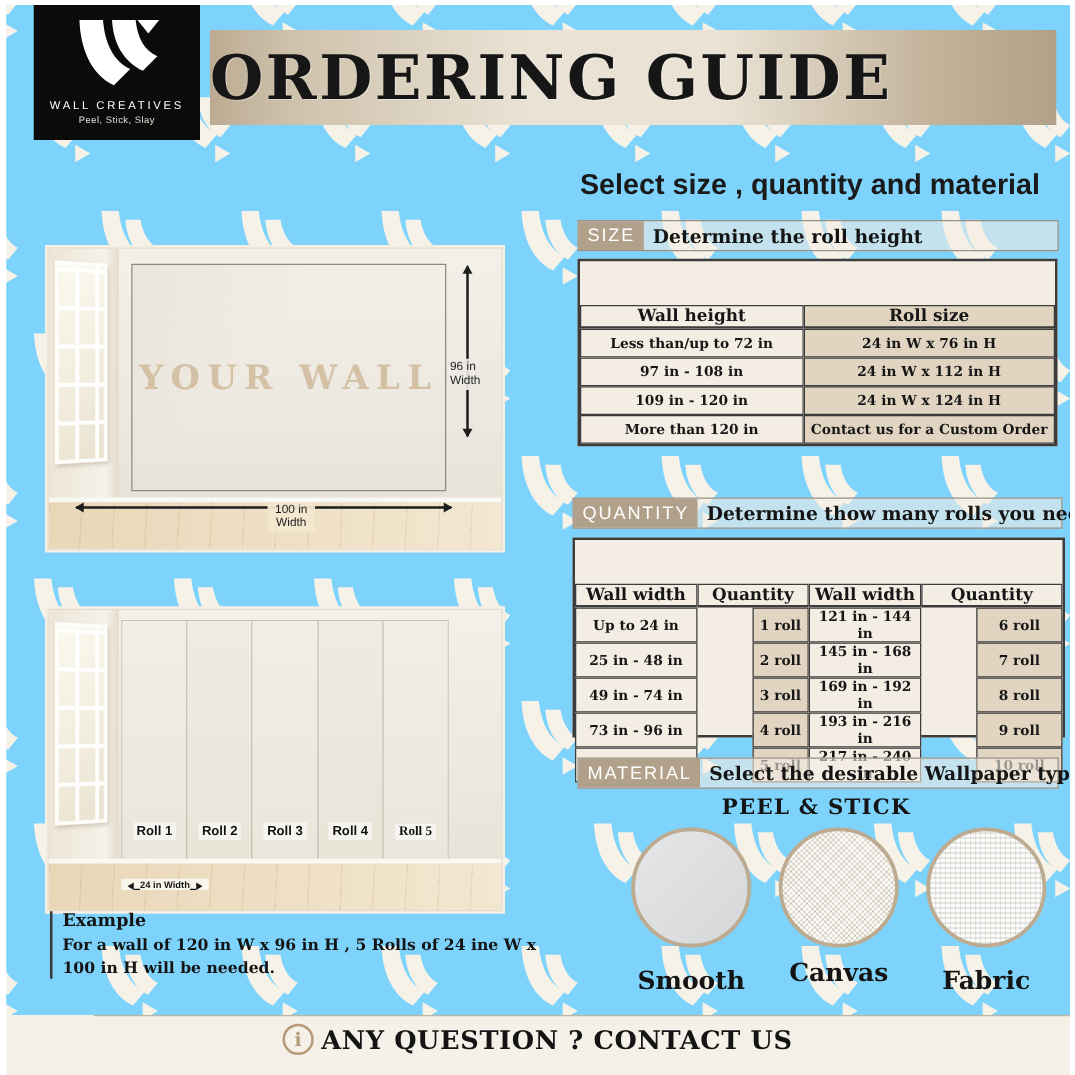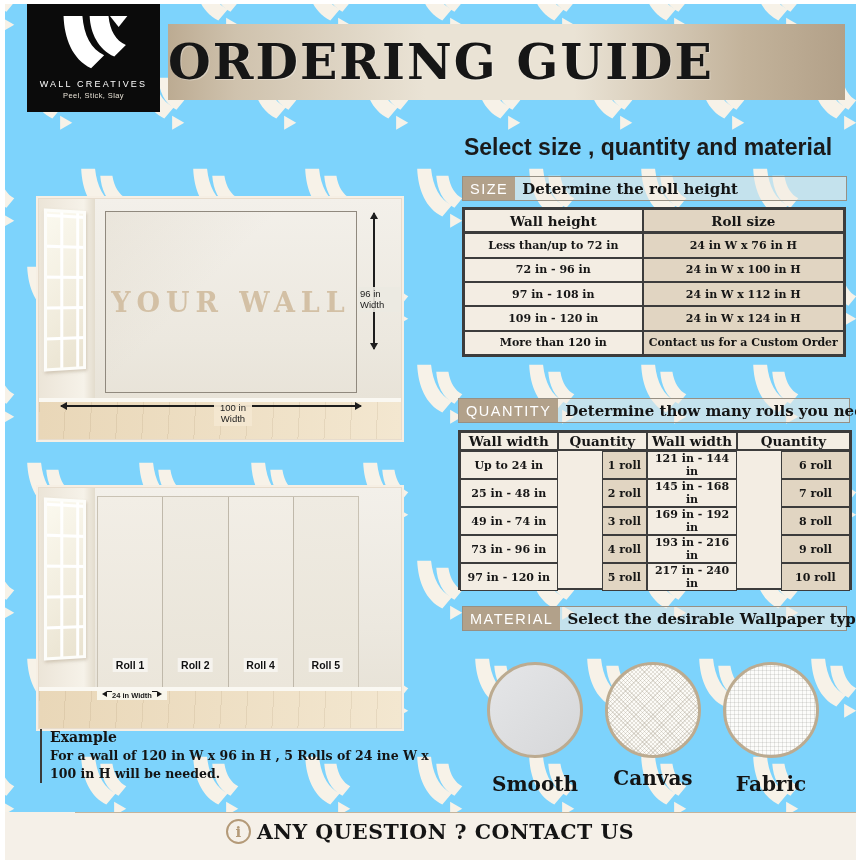--- a/index.html
+++ b/index.html
@@ -63,25 +63,25 @@
   .harrow{position:absolute;left:22px;right:40px;top:3px;height:2px;background:#1d1d1d;}
   .harrow:before,.harrow:after{content:"";position:absolute;top:-3px;border:4px solid transparent;}
   .harrow:before{left:-5px;border-right:7px solid #1d1d1d;}
   .harrow:after{right:-5px;border-left:7px solid #1d1d1d;}
   .hlabel{position:absolute;left:0;right:20px;top:0;text-align:center;font-size:9.5px;line-height:1.2;color:#1c1c1c;}
   .hlabel .bg{display:inline-block;background:rgba(243,231,209,.95);padding:0 6px 1px;margin-left:46px;}
 
   #panels{position:absolute;left:58px;right:42px;top:8px;bottom:40px;display:flex;border:1px solid #c9c2b4;border-bottom:none;}
   .panel{flex:1;position:relative;border-right:1px solid #bfb8aa;background:linear-gradient(180deg,#f2eee6,#ebe6db);}
   .panel:nth-child(even){background:linear-gradient(180deg,#efebe2,#e9e4d8);}
-  .panel:last-child{border-right:none;}
+  .panel:last-child{border-right:none;font-family:Liberation Serif, serif;}
   .roll-label{position:absolute;left:50%;bottom:16px;transform:translateX(-50%);
       font-size:10.5px;font-weight:bold;color:#111;white-space:nowrap;
       background:rgba(255,255,255,.55);padding:1px 3px;text-shadow:0 0 3px #fff;}
-  .mini-measure{position:absolute;left:58px;bottom:28px;display:flex;align-items:flex-start;
+  .mini-measure{position:absolute;left:58px;bottom:16px;display:flex;align-items:flex-end;
       background:rgba(250,248,240,.9);padding:0 2px;font-size:7.5px;font-weight:bold;color:#161616;}
   .mini-measure .tri-l{width:0;height:0;border:3px solid transparent;border-right:5px solid #161616;}
   .mini-measure .tri-r{width:0;height:0;border:3px solid transparent;border-left:5px solid #161616;}
   .mini-measure .seg{width:5px;height:1px;background:#161616;}
 
   
   .example{position:absolute;left:40px;top:729px;width:398px;border-left:2px solid #3a3a3a;padding-left:8px;
       font-family:"DejaVu Serif",serif;font-weight:bold;color:#141414;}
   .example .ex-title{font-size:14px;margin-bottom:2px;}
   .example .ex-body{font-size:12.5px;line-height:1.45;}
@@ -96,30 +96,30 @@
 
   
   .table{position:absolute;display:flex;flex-direction:column;border:2px solid #3c3c3c;background:#f3ede3;}
   #size-table{left:462px;top:207px;width:380px;height:146px;}
   #qty-table{left:458px;top:430px;width:390px;height:156px;}
   .tr{display:grid;flex:1;}
   #size-table .tr{grid-template-columns:47% 53%;}
   #qty-table .tr{grid-template-columns:25% 23% 23% 29%;}
   .cell{border:1px solid #3c3c3c;display:flex;align-items:center;justify-content:center;text-align:center;
       font-family:"DejaVu Serif",serif;font-weight:bold;font-size:11px;color:#161616;padding:0 2px;}
-  .thead .cell{font-size:13.5px;border-bottom-width:2px;}
+  .thead .cell{font-size:13.5px;border-bottom-width:2px;margin-top:35px;}
   #size-table .cell.c1{background:#e1d5c2;}
   #size-table .cell.c0{background:#f3ede3;}
   #qty-table .cell{background:#f3ede3;}
   #qty-table .tbody .cell.c1,#qty-table .tbody .cell.c3{background:#e1d5c2;margin-left:44px;}
 
   
   .peel-stick{position:absolute;left:458px;top:636px;width:390px;text-align:center;
       font-family:"DejaVu Serif",serif;font-weight:bold;font-size:17px;letter-spacing:1px;color:#141414;}
-  .swatches{position:absolute;left:458px;top:662px;width:390px;display:flex;justify-content:center;}
+  .swatches{position:absolute;left:458px;top:662px;width:390px;display:flex;justify-content:flex-end;}
   .swatch{display:flex;flex-direction:column;align-items:center;width:118px;}
   .circle{width:96px;height:96px;border-radius:50%;border:3px solid #bcab90;box-sizing:border-box;}
   .circle.smooth{background:linear-gradient(135deg,#e5e6e8,#d6d7d9);}
   .circle.fabric{background:
       repeating-linear-gradient(90deg,rgba(140,140,135,.20) 0 1px,transparent 1px 4px),
       repeating-linear-gradient(0deg,rgba(140,140,135,.20) 0 1px,transparent 1px 4px),
       #fcfcfa;}
   .circle.canvas{background:
       repeating-linear-gradient(45deg,rgba(150,140,120,.25) 0 1px,transparent 1px 3px),
       repeating-linear-gradient(-45deg,rgba(150,140,120,.25) 0 1px,transparent 1px 3px),
@@ -910,20 +910,23 @@
     </div>
 
     <div class="room" id="room2">
       <div class="backwall"></div>
       <div id="panels">
           <div class="panel">
             <span class="roll-label">Roll 1</span>
           </div>
           <div class="panel">
             <span class="roll-label">Roll 2</span>
+          </div>
+          <div class="panel">
+            <span class="roll-label">Roll 3</span>
           </div>
           <div class="panel">
             <span class="roll-label">Roll 4</span>
           </div>
           <div class="panel">
             <span class="roll-label">Roll 5</span>
           </div>
         </div>
       <div class="leftwall">
         <div class="window">
@@ -955,24 +958,20 @@
     <div class="table" id="size-table">
         <div class="tr thead">
           <div class="cell c0">Wall height</div>
           <div class="cell c1">Roll size</div>
         </div>
         <div class="tr tbody">
           <div class="cell c0">Less than/up to 72 in</div>
           <div class="cell c1">24 in W x 76 in H</div>
         </div>
         <div class="tr tbody">
-          <div class="cell c0">72 in - 96 in</div>
-          <div class="cell c1">24 in W x 100 in H</div>
-        </div>
-        <div class="tr tbody">
           <div class="cell c0">97 in - 108 in</div>
           <div class="cell c1">24 in W x 112 in H</div>
         </div>
         <div class="tr tbody">
           <div class="cell c0">109 in - 120 in</div>
           <div class="cell c1">24 in W x 124 in H</div>
         </div>
         <div class="tr tbody">
           <div class="cell c0">More than 120 in</div>
           <div class="cell c1">Contact us for a Custom Order</div>
@@ -1019,20 +1018,21 @@
           <div class="cell c1">5 roll</div>
           <div class="cell c2">217 in - 240 in</div>
           <div class="cell c3">10 roll</div>
         </div>
       </div>
 
     <div class="sec-label" id="mat-label">
       <span class="badge">MATERIAL</span>
       <span class="sec-text">Select the desirable Wallpaper type</span>
     </div>
+    <div class="peel-stick">PEEL &amp; STICK</div>
 
     <div class="swatches">
       <div class="swatch">
         <div class="circle smooth"></div>
         <div class="swatch-name">Smooth</div>
       </div>
       <div class="swatch">
         <div class="circle canvas"></div>
         <div class="swatch-name">Canvas</div>
       </div>

